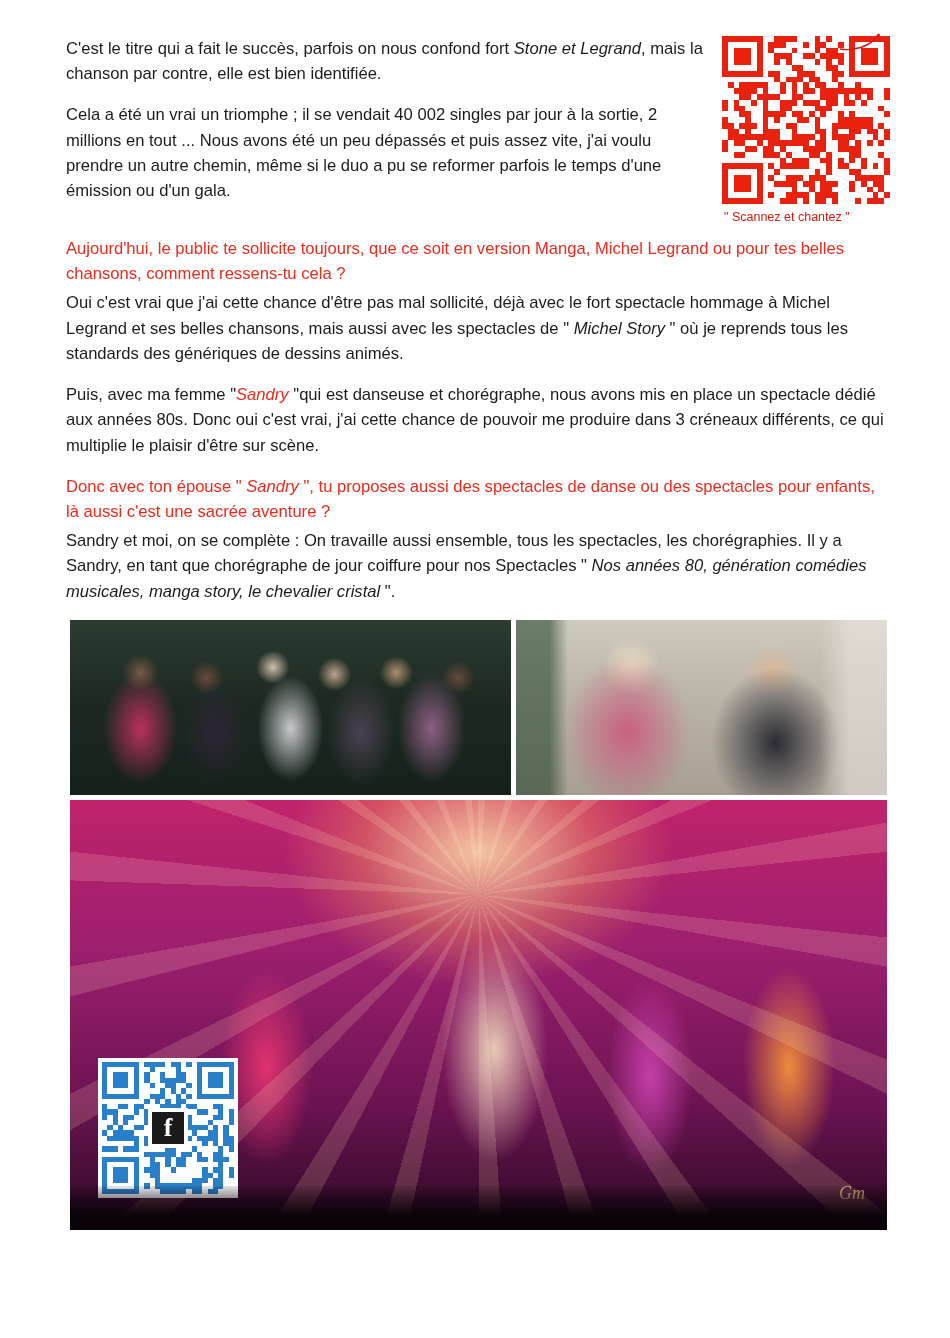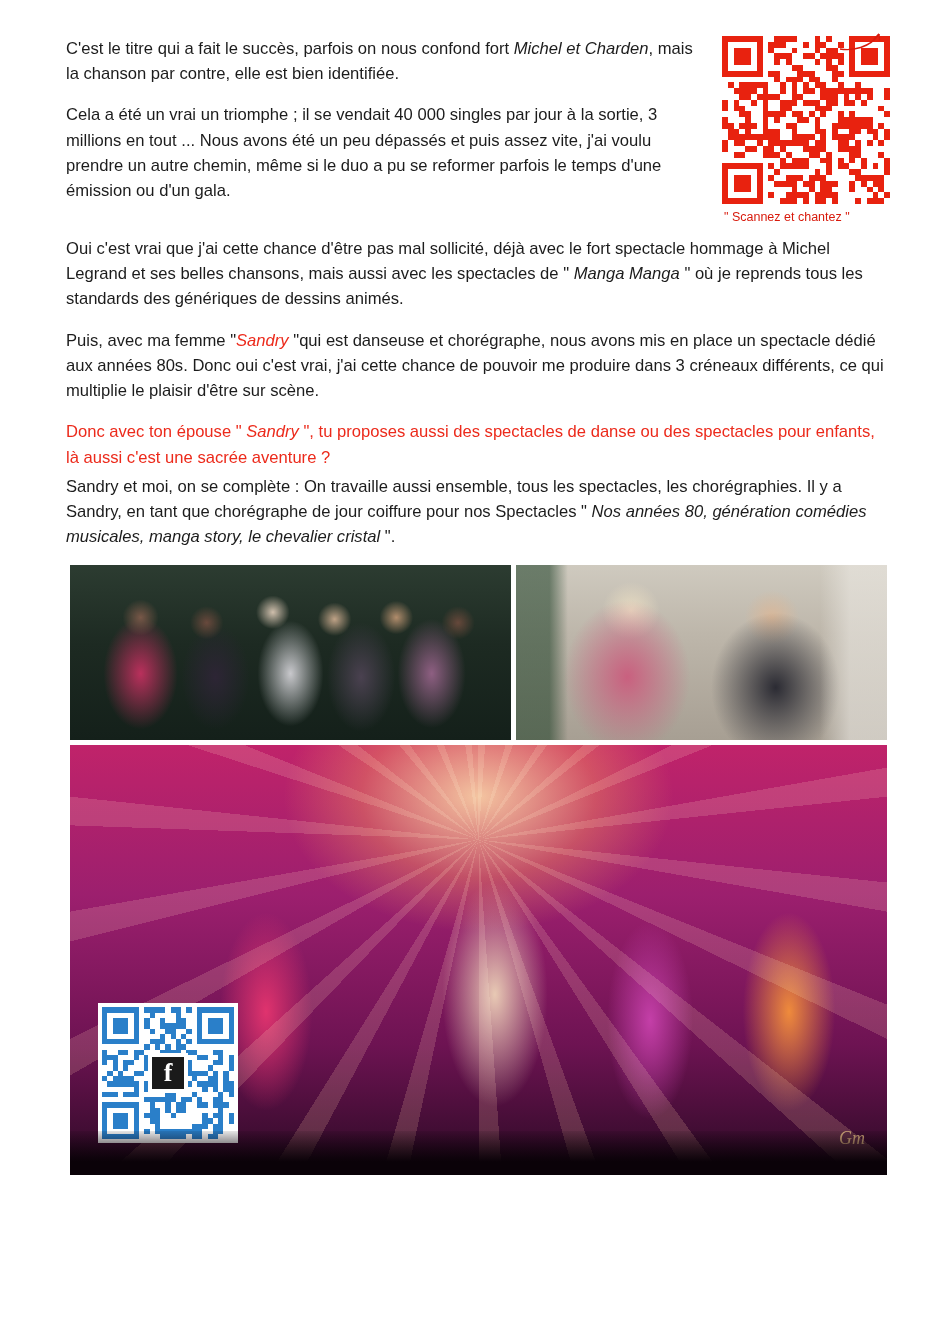--- a/index.html
+++ b/index.html
@@ -225,24 +225,24 @@
   }
 </style>
 </head>
 <body>
 
 <div class="page">
 
   <div class="intro-wrap">
     <div class="intro-text">
       <p class="a">
-        <span>C'est le titre qui a fait le succès, parfois on nous confond fort </span><span class="it">Michel et Charden</span><span>, mais la chanson par contre, elle est bien identifiée.</span>
+        <span>C'est le titre qui a fait le succès, parfois on nous confond fort </span><span class="it">Stone et Legrand</span><span>, mais la chanson par contre, elle est bien identifiée.</span>
       </p>
       <p class="a">
-        <span>Cela a été un vrai un triomphe ;  il se vendait 40 000 singles par jour à la sortie, 3 millions en tout ... Nous avons été un peu dépassés et puis assez vite, j'ai voulu prendre un autre chemin, même si le duo a pu se reformer parfois le temps d'une émission ou d'un gala.</span>
+        <span>Cela a été un vrai un triomphe ;  il se vendait 40 002 singles par jour à la sortie, 2 millions en tout ... Nous avons été un peu dépassés et puis assez vite, j'ai voulu prendre un autre chemin, même si le duo a pu se reformer parfois le temps d'une émission ou d'un gala.</span>
       </p>
     </div>
 
     <div class="qr-top">
       <div class="qr-box">
         <div class="qrgrid" id="qrTop" style="grid-template-columns: repeat(29, 1fr); grid-template-rows: repeat(29, 1fr);">
             <i style="background: rgb(232, 34, 15);"></i>
             <i style="background: rgb(232, 34, 15);"></i>
             <i style="background: rgb(232, 34, 15);"></i>
             <i style="background: rgb(232, 34, 15);"></i>
@@ -1087,22 +1087,25 @@
       </div>
       <div class="qr-caption">" Scannez et chantez "</div>
       <svg class="qr-arrow" viewBox="0 0 46 22">
         <path d="M2 19 C 14 21, 32 18, 41 4" fill="none" stroke="#d81a0c" stroke-width="1.4"></path>
         <path d="M41 4 L 36 9 M41 4 L 41.5 10.5" fill="none" stroke="#d81a0c" stroke-width="1.4"></path>
       </svg>
     </div>
   </div>
 
   <div>
+    <p class="q">
+      <span>Aujourd'hui, le public te sollicite toujours, que ce soit en version Manga, Michel Legrand ou pour tes belles chansons, comment ressens-tu cela ?</span>
+    </p>
     <p class="a">
-      <span>Oui c'est vrai que j'ai cette chance d'être pas mal sollicité, déjà avec le fort spectacle hommage à Michel Legrand et ses belles chansons, mais aussi avec les spectacles de " </span><span class="it">Manga Manga</span><span> " où je reprends tous les standards des génériques de dessins animés.</span>
+      <span>Oui c'est vrai que j'ai cette chance d'être pas mal sollicité, déjà avec le fort spectacle hommage à Michel Legrand et ses belles chansons, mais aussi avec les spectacles de " </span><span class="it">Michel Story</span><span> " où je reprends tous les standards des génériques de dessins animés.</span>
     </p>
     <p class="a">
       <span>Puis, avec ma femme "</span><span class="red-it">Sandry</span><span> "qui est danseuse et chorégraphe, nous avons mis en place un spectacle dédié aux années 80s. Donc oui c'est vrai, j'ai cette chance de pouvoir me produire dans 3 créneaux différents, ce qui multiplie le plaisir d'être sur scène.</span>
     </p>
     <p class="q">
       <span>Donc avec ton épouse " </span><span class="it">Sandry</span><span> ", tu proposes aussi des spectacles de danse ou des spectacles pour enfants, là aussi c'est une sacrée aventure ?</span>
     </p>
     <p class="a">
       <span>Sandry et moi, on se complète : On travaille aussi ensemble, tous les spectacles, les chorégraphies. Il y a Sandry, en tant que chorégraphe de jour coiffure pour nos Spectacles  " </span><span class="it">Nos années 80, génération comédies musicales, manga story, le chevalier cristal</span><span> ".</span>
     </p>

